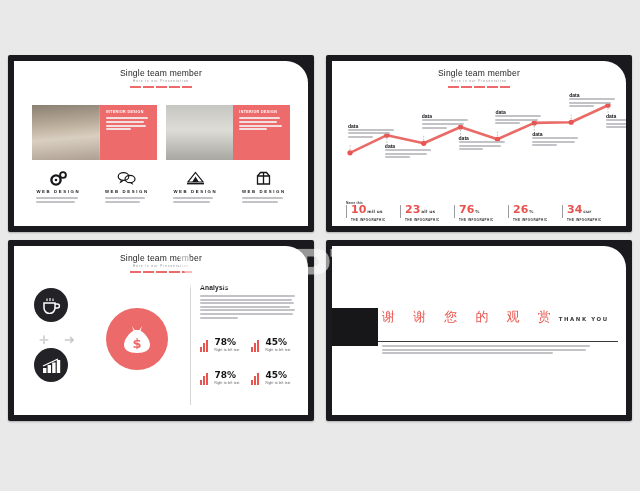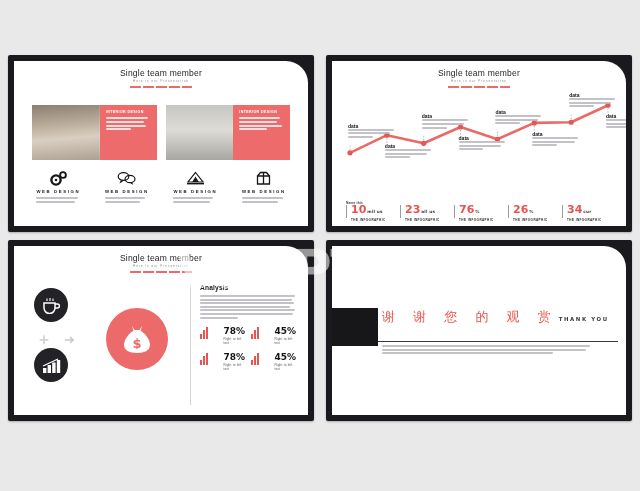--- a/index.html
+++ b/index.html
@@ -104,21 +104,21 @@
         display:flex;align-items:center;justify-content:center;}
   .bigcirc{position:absolute;left:78px;top:22px;width:62px;height:62px;border-radius:50%;
            background:#ec6a6a;display:flex;align-items:center;justify-content:center;}
   .plus{position:absolute;left:11px;top:47px;width:13px;height:13px;color:#d4d4d6;font-size:17px;line-height:13px;font-weight:700;}
   .arrow{position:absolute;left:36px;top:48px;color:#c9c9cc;font-size:13px;line-height:11px;}
 
   .analysis{position:absolute;left:176px;top:38px;right:12px;bottom:10px;
             border-left:1px solid #d6d6d8;padding-left:9px;}
   .analysis h3{margin:0 0 4px;font-size:6.6px;font-weight:700;color:#18181b;letter-spacing:.2px;}
   .pcts{display:grid;grid-template-columns:1fr 1fr;gap:8px 6px;margin-top:8px;}
-  .pct{display:flex;align-items:flex-start;gap:15px;}
+  .pct{display:flex;align-items:flex-end;gap:6px;margin-top:11px;}
   .pct .bars{display:flex;align-items:flex-end;gap:1.2px;height:12px;}
   .pct .bars i{display:block;width:2px;background:#ea5450;}
   .pct .v{font-size:9px;font-weight:700;color:#141417;line-height:9px;font-family:"DejaVu Sans",sans-serif;}
   .pct .l{font-size:3.1px;color:#55555a;margin-top:1px;letter-spacing:.2px;}
 
   
   .ty-block{position:absolute;left:0;top:62px;width:46px;height:38px;background:#17171a;}
   .ty-rule{position:absolute;left:46px;right:8px;top:95px;height:1px;background:#3a3a3e;}
   .ty-cn{position:absolute;left:50px;top:62px;font-size:13px;color:#e8564f;letter-spacing:7px;
          font-family:"DejaVu Sans",sans-serif;font-weight:400;}

